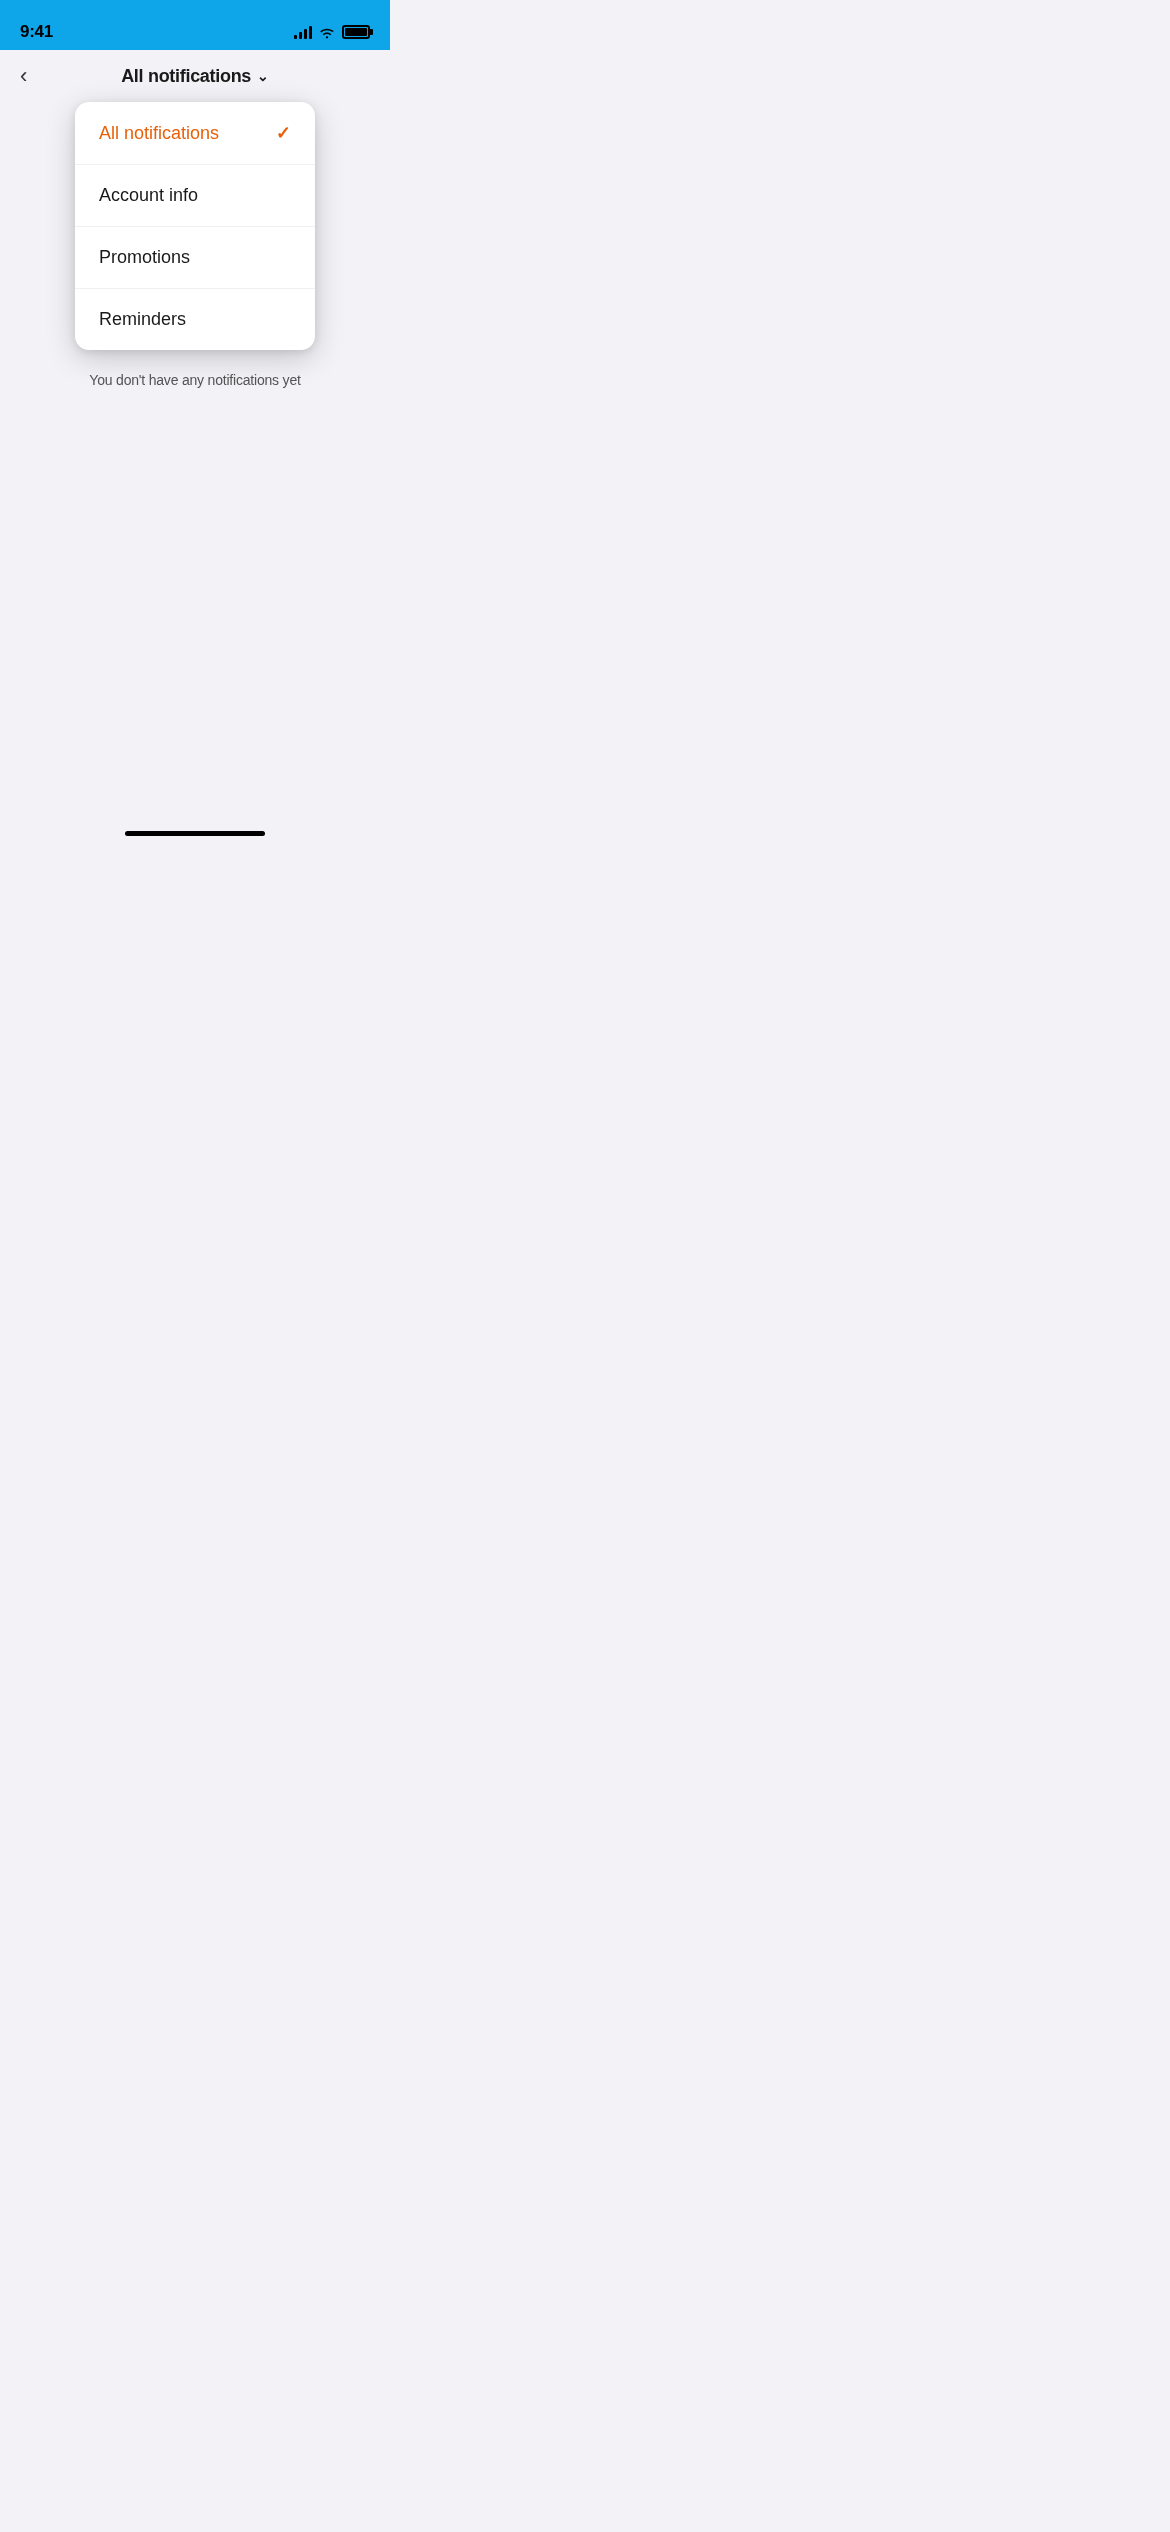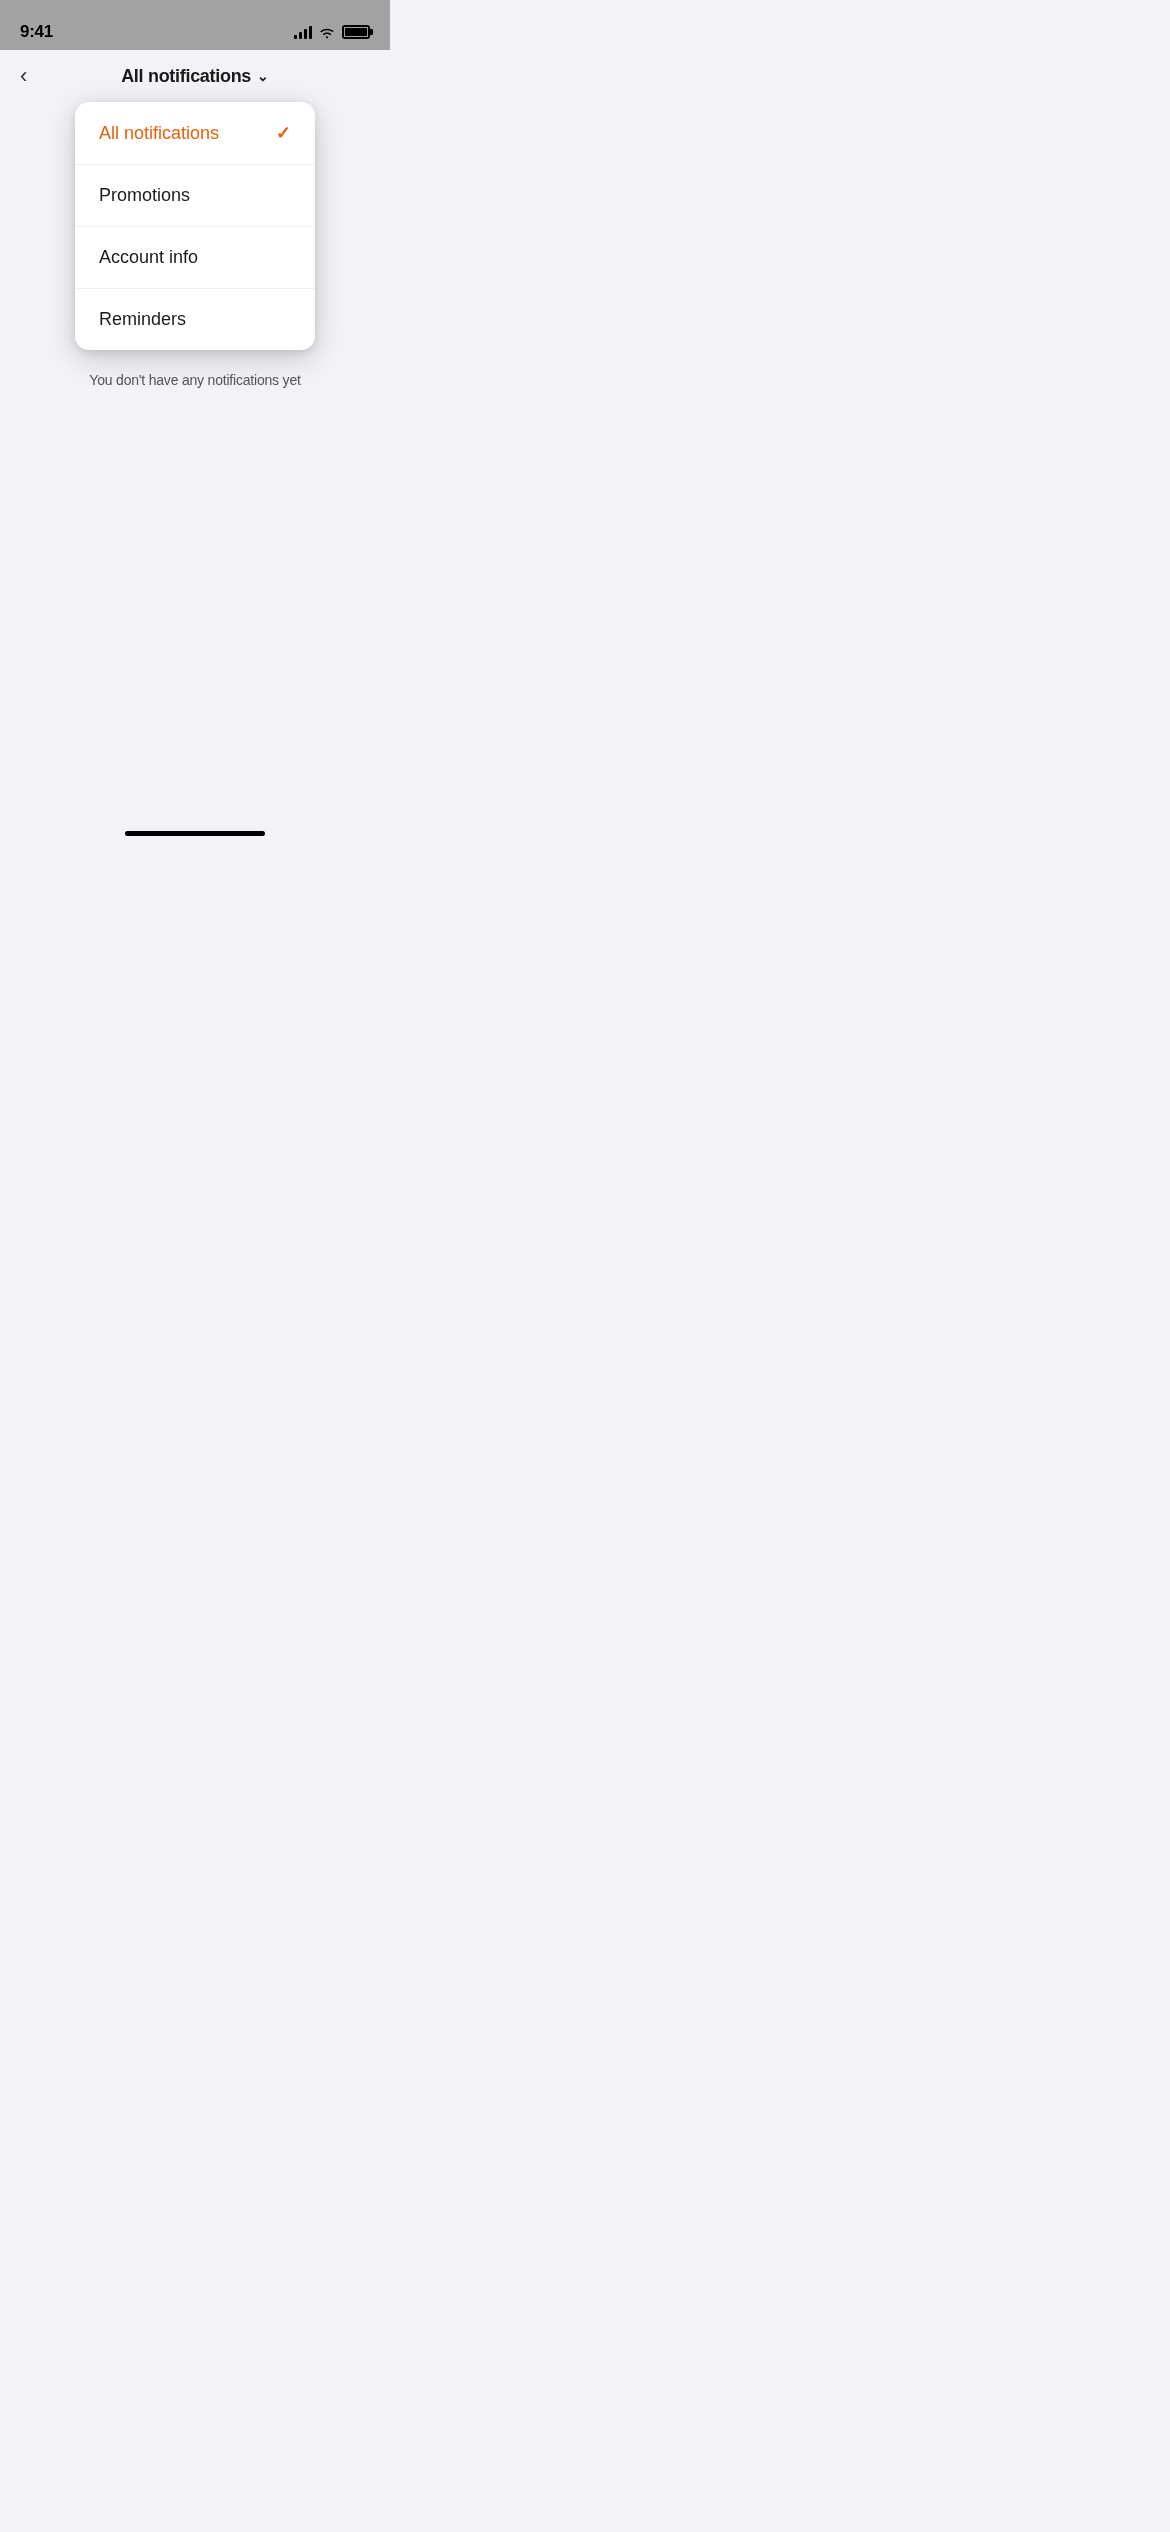--- a/index.html
+++ b/index.html
@@ -18,21 +18,21 @@
       position: relative;
     }
 
     
     .status-bar {
       display: flex;
       justify-content: space-between;
       align-items: center;
       padding: 14px 20px 0 20px;
       height: 50px;
-      background-color: #a3a3a3;
+      background-color: #0ea5e9;
     }
 
     .status-time {
       font-size: 17px;
       font-weight: 600;
       color: #000;
       letter-spacing: -0.3px;
     }
 
     .status-icons {
@@ -254,24 +254,24 @@
 </div>
 
 <div class="overlay"></div>
 
 <div class="dropdown-menu">
   <div class="dropdown-item active">
     <span class="dropdown-item-text">All notifications</span>
     <span class="checkmark">✓</span>
   </div>
   <div class="dropdown-item">
+    <span class="dropdown-item-text">Account info</span>
+  </div>
+  <div class="dropdown-item">
     <span class="dropdown-item-text">Promotions</span>
-  </div>
-  <div class="dropdown-item">
-    <span class="dropdown-item-text">Account info</span>
   </div>
   <div class="dropdown-item">
     <span class="dropdown-item-text">Reminders</span>
   </div>
 </div>
 
 <div class="main-content">
   <div class="empty-state">
     <div class="bell-icon-container">
       <svg width="65" height="65" viewBox="0 0 24 24" fill="none" stroke="#aaaaaa" stroke-width="1.5" stroke-linecap="round" stroke-linejoin="round">

